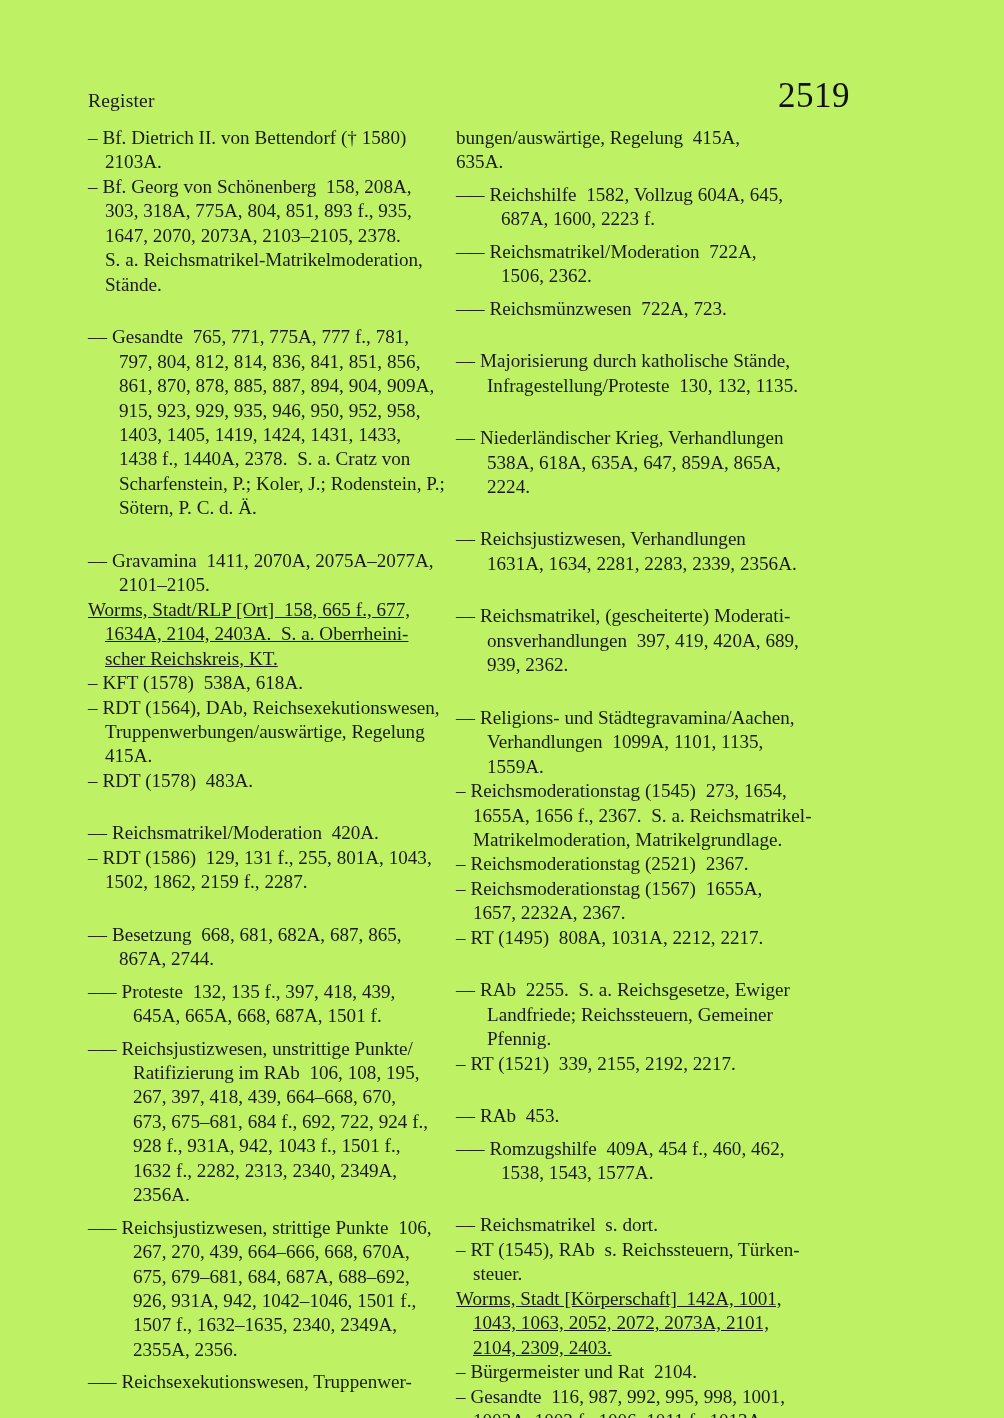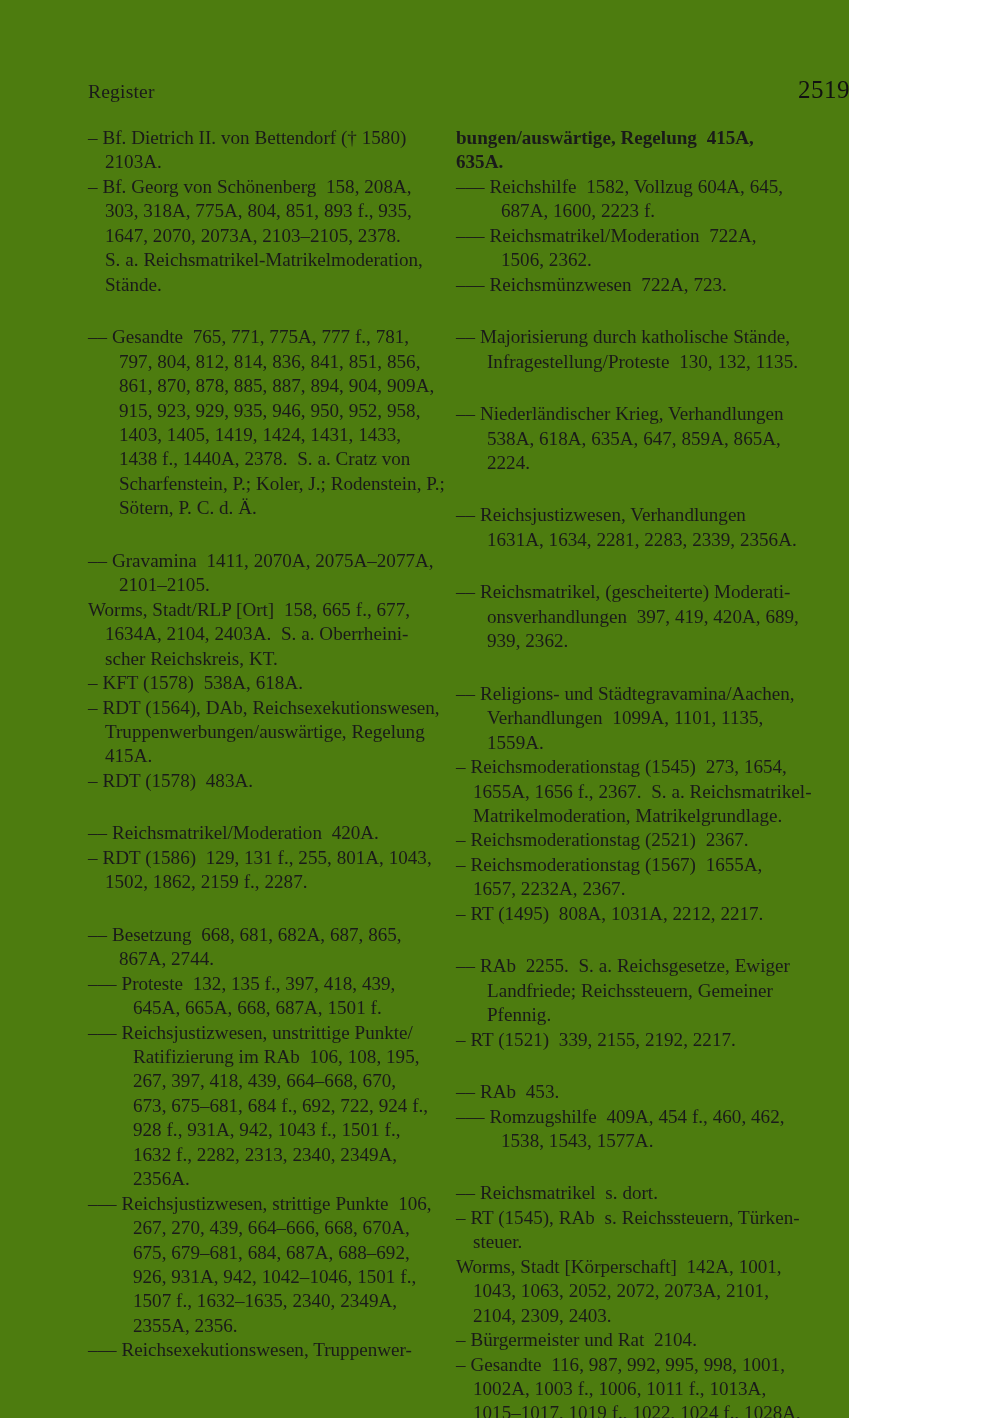--- a/index.html
+++ b/index.html
@@ -11,42 +11,42 @@
     width: 1004px;
     height: 1418px;
     font-family: "Liberation Serif", "DejaVu Serif", serif;
     color: #1a1a1a;
     position: relative;
     overflow: hidden;
   }
   .page {
     position: absolute;
     left: 0; top: 0;
-    width: 849px;
+    width: 1004px;
     height: 1418px;
-    background: #4d7c0f;
+    background: #bef264;
   }
   
   .runhead {
     position: absolute;
     left: 88px;
     top: 76px;
     width: 762px;
     height: 34px;
     display: flex;
     align-items: baseline;
     justify-content: space-between;
   }
   .runhead-title {
     font-size: 19.5px;
     letter-spacing: 0.2px;
     color: #1a1a1a;
   }
   .runhead-folio {
-    font-size: 25px;
+    font-size: 35px;
     letter-spacing: 0.5px;
     color: #111111;
   }
   
   .columns {
     position: absolute;
     left: 88px;
     top: 126px;
     width: 818px;
     display: flex;
@@ -59,25 +59,25 @@
     font-size: 19.1px;
     line-height: 24.45px;
     text-indent: -17px;
     padding-left: 17px;
     margin: 0;
     text-align: left;
     white-space: pre-wrap;
     word-spacing: 0.1px;
     hyphens: none;
   }
-  .entry.lvl0 { text-indent: -17px; padding-left: 17px; }
+  .entry.lvl0 { text-indent: -17px; padding-left: 17px; text-decoration: underline; }
   .entry.lvl1 { text-indent: -17px; padding-left: 17px; }
   .entry.lvl2 { text-indent: -31px; padding-left: 31px; margin-top: 28px; }
-  .entry.lvl3 { text-indent: -45px; padding-left: 45px; }
-  .entry.cont { text-indent: 0; padding-left: 0; font-weight: bold; }
+  .entry.lvl3 { text-indent: -45px; padding-left: 45px; margin-top: 8px; }
+  .entry.cont { text-indent: 0; padding-left: 0; }
 </style>
 </head>
 <body>
 
 <div class="page">
 
   <div class="runhead">
     <span class="runhead-title">Register</span>
     <span class="runhead-folio">2519</span>
   </div>

